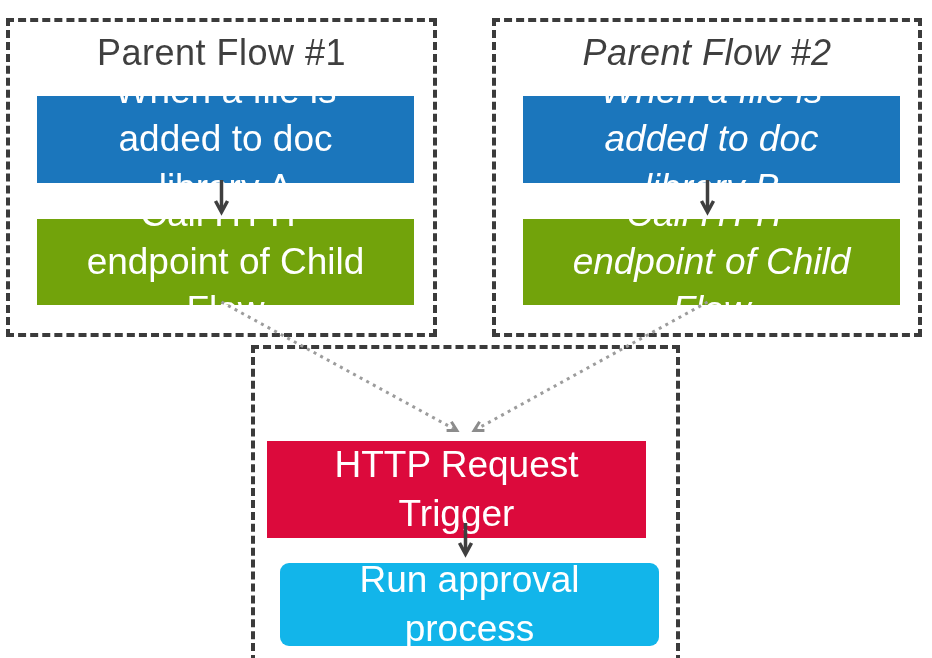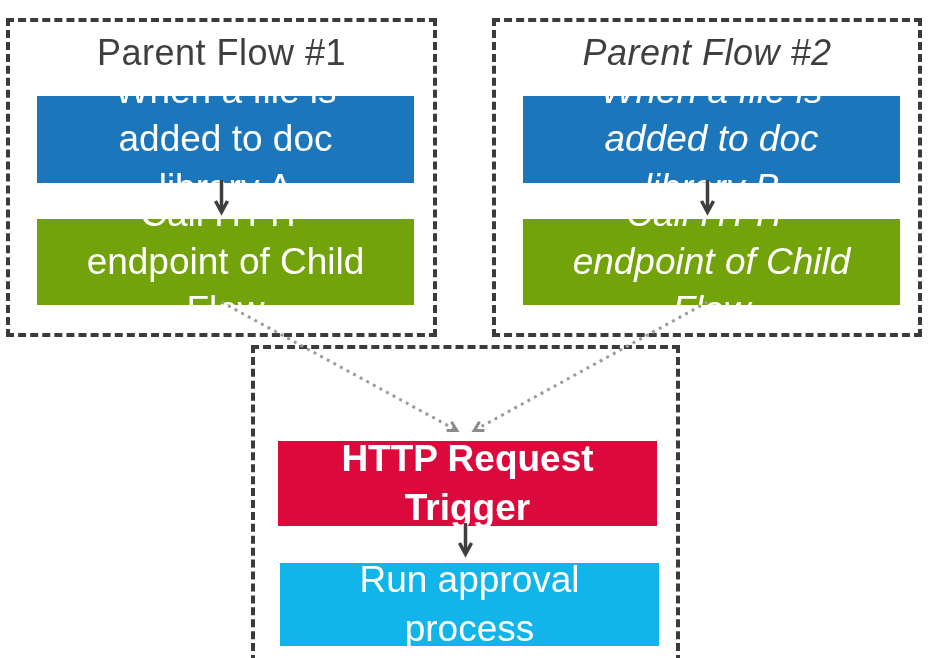--- a/index.html
+++ b/index.html
@@ -42,21 +42,21 @@
     text-align: center;
     color: #ffffff;
     font-size: 37px;
     line-height: 1.3;
     padding: 3px 33px;
   }
   .node-blue-1  { left: 27px; top: 74px;  width: 377px; height: 87px; }
   .node-green-1 { left: 27px; top: 197px; width: 377px; height: 86px; }
   .node-blue-2  { left: 27px; top: 74px;  width: 377px; height: 87px; }
   .node-green-2 { left: 27px; top: 197px; width: 377px; height: 86px; }
-  .node-red     { left: 23px; top: 92px;  width: 379px; height: 85px; font-weight: bold; }
+  .node-red     { left: 12px; top: 92px;  width: 379px; height: 97px; }
   .node-cyan    { left: 25px; top: 214px; width: 379px; height: 83px; }
   .connectors {
     position: absolute;
     left: 0; top: 0;
     width: 932px; height: 658px;
     pointer-events: none;
   }
   .conn-solid {
     stroke: #3f3f3f;
     stroke-width: 3.5;
@@ -91,21 +91,21 @@
     </div>
     <div class="node node-green-2" style="background: rgb(114, 163, 11);">
       <span>Call HTTP endpoint of Child Flow</span>
     </div>
   </section>
 
   <section class="group group-child">
     <div class="node node-red" style="background: rgb(220, 10, 60);">
       <span>HTTP Request Trigger</span>
     </div>
-    <div class="node node-cyan" style="background: rgb(18, 181, 234);">
+    <div class="node node-cyan" style="background: rgb(18, 181, 234); border-radius: 9px;">
       <span>Run approval process</span>
     </div>
   </section>
 
   <svg class="connectors" viewBox="0 0 932 658" xmlns="http://www.w3.org/2000/svg">
     <defs>
       <marker id="arrow-dark" markerUnits="userSpaceOnUse" markerWidth="18" markerHeight="18" refX="12" refY="8" orient="auto">
         <path d="M2,2 L13,8 L2,14" fill="none" stroke="#3f3f3f" stroke-width="3.5" stroke-linecap="butt"></path>
       </marker>
       <marker id="arrow-gray" markerUnits="userSpaceOnUse" markerWidth="16" markerHeight="16" refX="10" refY="7" orient="auto">

